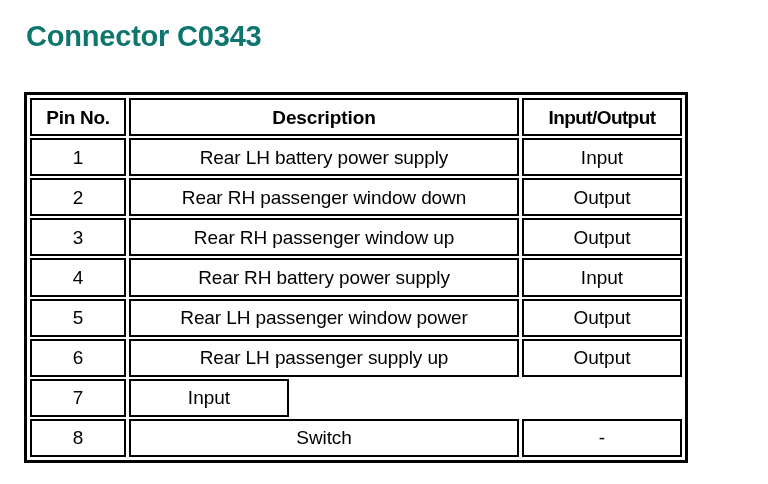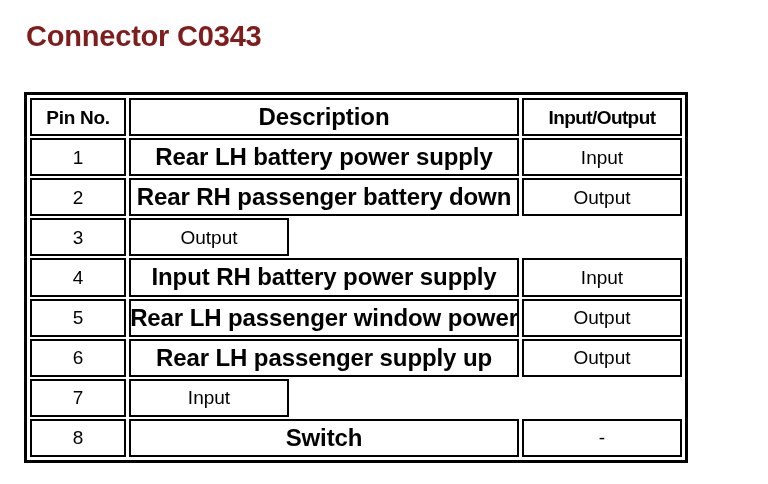--- a/index.html
+++ b/index.html
@@ -20,21 +20,21 @@
   
   #page-title {
     position: absolute;
     left: 26px;
     top: 19px;
     font-size: 29px;
     font-weight: bold;
     letter-spacing: -0.2px;
     line-height: 34px;
     white-space: nowrap;
-    color: #7f1d1d;
+    color: #0f766e;
   }
 
   
   #pinout-table {
     position: absolute;
     left: 24px;
     top: 92px;
     width: 664px;
     height: 371px;
     box-sizing: border-box;
@@ -67,32 +67,32 @@
     align-items: center;
     justify-content: center;
     overflow: hidden;
     white-space: nowrap;
     font-size: 19px;
     line-height: 1;
     padding: 0 2px;
   }
 
   .col-pin   { width: 96px; flex: 0 0 96px; margin-right: 3px; }
-  .col-desc  { flex: 1 1 auto; margin-right: 3px; font-weight: bold; }
+  .col-desc  { flex: 1 1 auto; margin-right: 3px; }
   .col-io    { width: 160px; flex: 0 0 160px; text-align: center; }
 
   .header-row .cell {
     font-weight: bold;
     font-size: 19px;
     letter-spacing: -0.3px;
   }
   .header-row .col-pin  { font-size: 19px; }
   .header-row .col-io   { font-size: 19px; letter-spacing: -0.6px; }
 
-  .row .col-desc { font-size: 24px; letter-spacing: -0.1px; }
+  .row .col-desc { font-size: 19px; letter-spacing: -0.1px; }
   .row .col-io   { font-size: 19px; }
   .row .col-pin  { font-size: 19px; }
 </style>
 </head>
 <body>
 
 <div id="page-title">Connector C0343</div>
 
 <div id="pinout-table">
   <div class="table-inner">
@@ -104,32 +104,33 @@
     </div>
 
     <div class="row">
       <div class="cell col-pin">1</div>
       <div class="cell col-desc">Rear LH battery power supply</div>
       <div class="cell col-io">Input</div>
     </div>
 
     <div class="row">
       <div class="cell col-pin">2</div>
-      <div class="cell col-desc">Rear RH passenger battery down</div>
+      <div class="cell col-desc">Rear RH passenger window down</div>
       <div class="cell col-io">Output</div>
     </div>
 
     <div class="row">
       <div class="cell col-pin">3</div>
+      <div class="cell col-desc">Rear RH passenger window up</div>
       <div class="cell col-io">Output</div>
     </div>
 
     <div class="row">
       <div class="cell col-pin">4</div>
-      <div class="cell col-desc">Input RH battery power supply</div>
+      <div class="cell col-desc">Rear RH battery power supply</div>
       <div class="cell col-io">Input</div>
     </div>
 
     <div class="row">
       <div class="cell col-pin">5</div>
       <div class="cell col-desc">Rear LH passenger window power</div>
       <div class="cell col-io">Output</div>
     </div>
 
     <div class="row">

